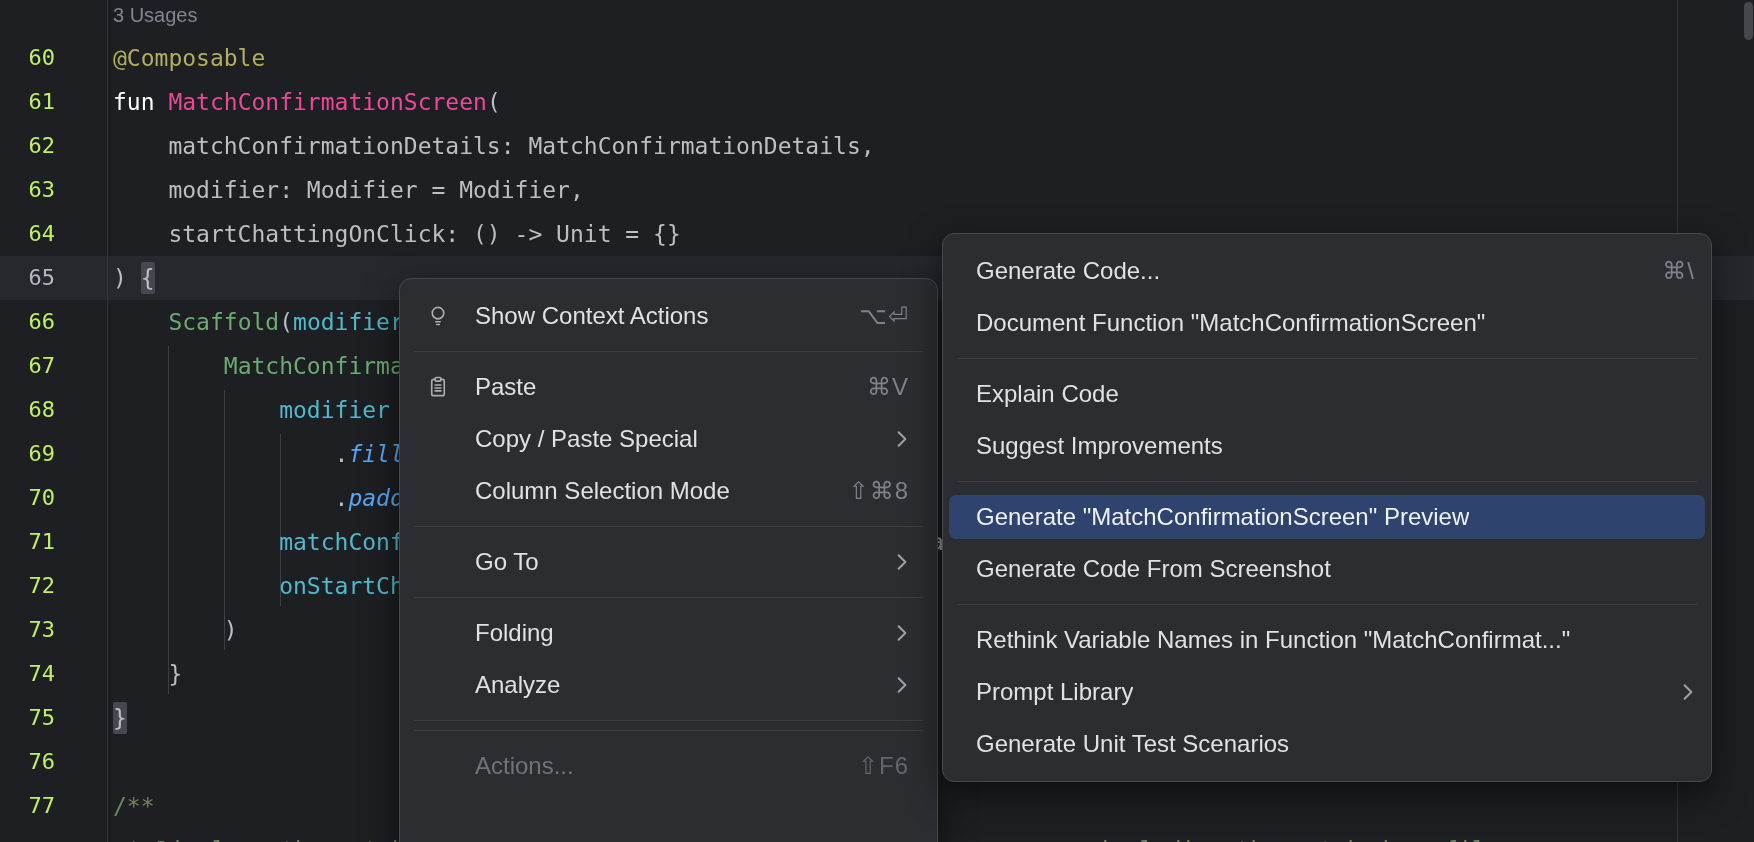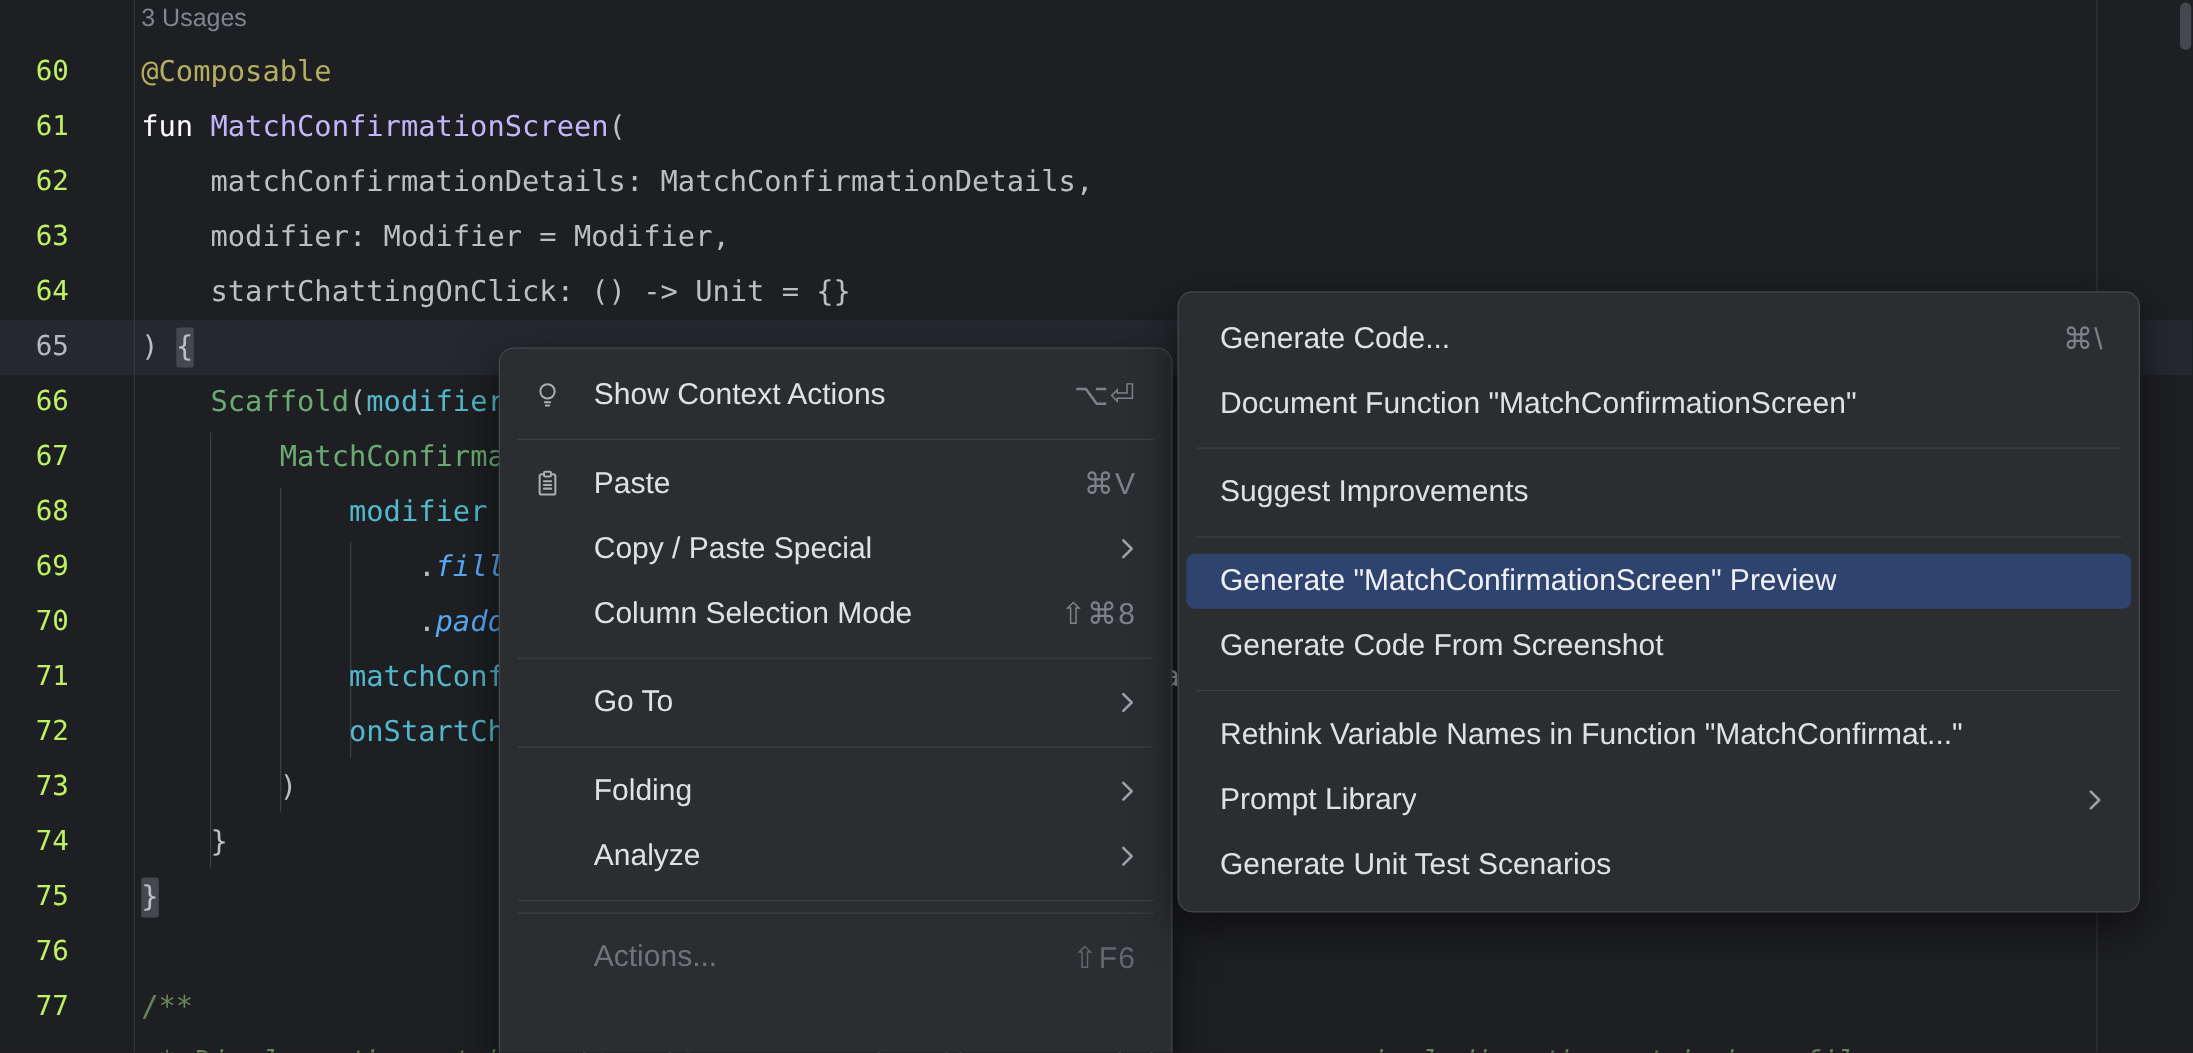--- a/index.html
+++ b/index.html
@@ -20,35 +20,35 @@
   .code-row{position:absolute;left:0;width:100%;height:44px}
   .lnum{position:absolute;left:0;top:0;width:55px;text-align:right;
         font-family:"DejaVu Sans Mono",monospace;font-size:22px;line-height:44px;color:#bef264}
   .lnum.active{color:#B6B9C0}
   .code-text{position:absolute;left:113px;top:0;font-family:"DejaVu Sans Mono",monospace;
         font-size:23px;line-height:44px;white-space:pre;color:#BCBEC4}
   .c-txt{color:#BCBEC4}
   .c-inlay{font-family:"Liberation Sans",sans-serif;font-size:20px;color:#81858F}
   .c-ann{color:#B3AE60}
   .c-kw{color:#ffffff}
-  .c-fndecl{color:#c4b5fd}
+  .c-fndecl{color:#ec4899}
   .c-call{color:#6AAB73}
   .c-narg{color:#52B8CC}
   .c-ext{color:#57A8F5;font-style:italic}
   .c-doc{color:#6A8759}
   .c-docit{color:#6A8759;font-style:italic}
   .brace{background:#45484E;border-radius:2px;padding:3px 0}
   
   .menu{position:absolute;background:#2B2D30;border:1px solid #46484D;border-radius:12px;
         box-shadow:0 12px 34px rgba(0,0,0,.55);padding:11px 0;box-sizing:border-box;z-index:10}
   #context-menu{left:399px;top:278px;width:539px;height:620px}
   #gemini-submenu{left:942px;top:233px;width:770px}
   .mrow{height:52px;display:flex;align-items:center;position:relative;
         font-size:24px;color:#DFE1E5;padding:0 28px 0 17px;white-space:nowrap}
-  #gemini-submenu .mrow{padding:0 28px 0 33px}
+  #gemini-submenu .mrow{padding:0 16px 0 33px}
   .micon{width:58px;flex:0 0 58px;display:flex;align-items:center;z-index:1}
   .micon svg{margin-left:8px}
   .mlabel{z-index:1;overflow:hidden}
   .mshortcut{margin-left:auto;color:#7D8189;z-index:1;letter-spacing:1px;font-size:24px}
   .marrow{margin-left:auto;color:#9DA0A8;display:flex;z-index:1}
   .mrow.hl{color:#F0F1F4}
   .mrow.hl::before{content:"";position:absolute;left:6px;right:6px;top:4px;bottom:4px;
         background:#2E436E;border-radius:7px;z-index:0}
   .mrow.hl .marrow{color:#D5D8DE}
   .mrow.disabled{color:#6F737A}
@@ -228,20 +228,23 @@
 <div class="menu" id="gemini-submenu">
     <div class="mrow">
       <span class="mlabel">Generate Code...</span>
       <span class="mshortcut">⌘\</span>
     </div>
     <div class="mrow">
       <span class="mlabel">Document Function "MatchConfirmationScreen"</span>
     </div>
     <div class="sep"></div>
     <div class="mrow">
+      <span class="mlabel">Explain Code</span>
+    </div>
+    <div class="mrow">
       <span class="mlabel">Suggest Improvements</span>
     </div>
     <div class="sep"></div>
     <div class="mrow hl">
       <span class="mlabel">Generate "MatchConfirmationScreen" Preview</span>
     </div>
     <div class="mrow">
       <span class="mlabel">Generate Code From Screenshot</span>
     </div>
     <div class="sep"></div>

